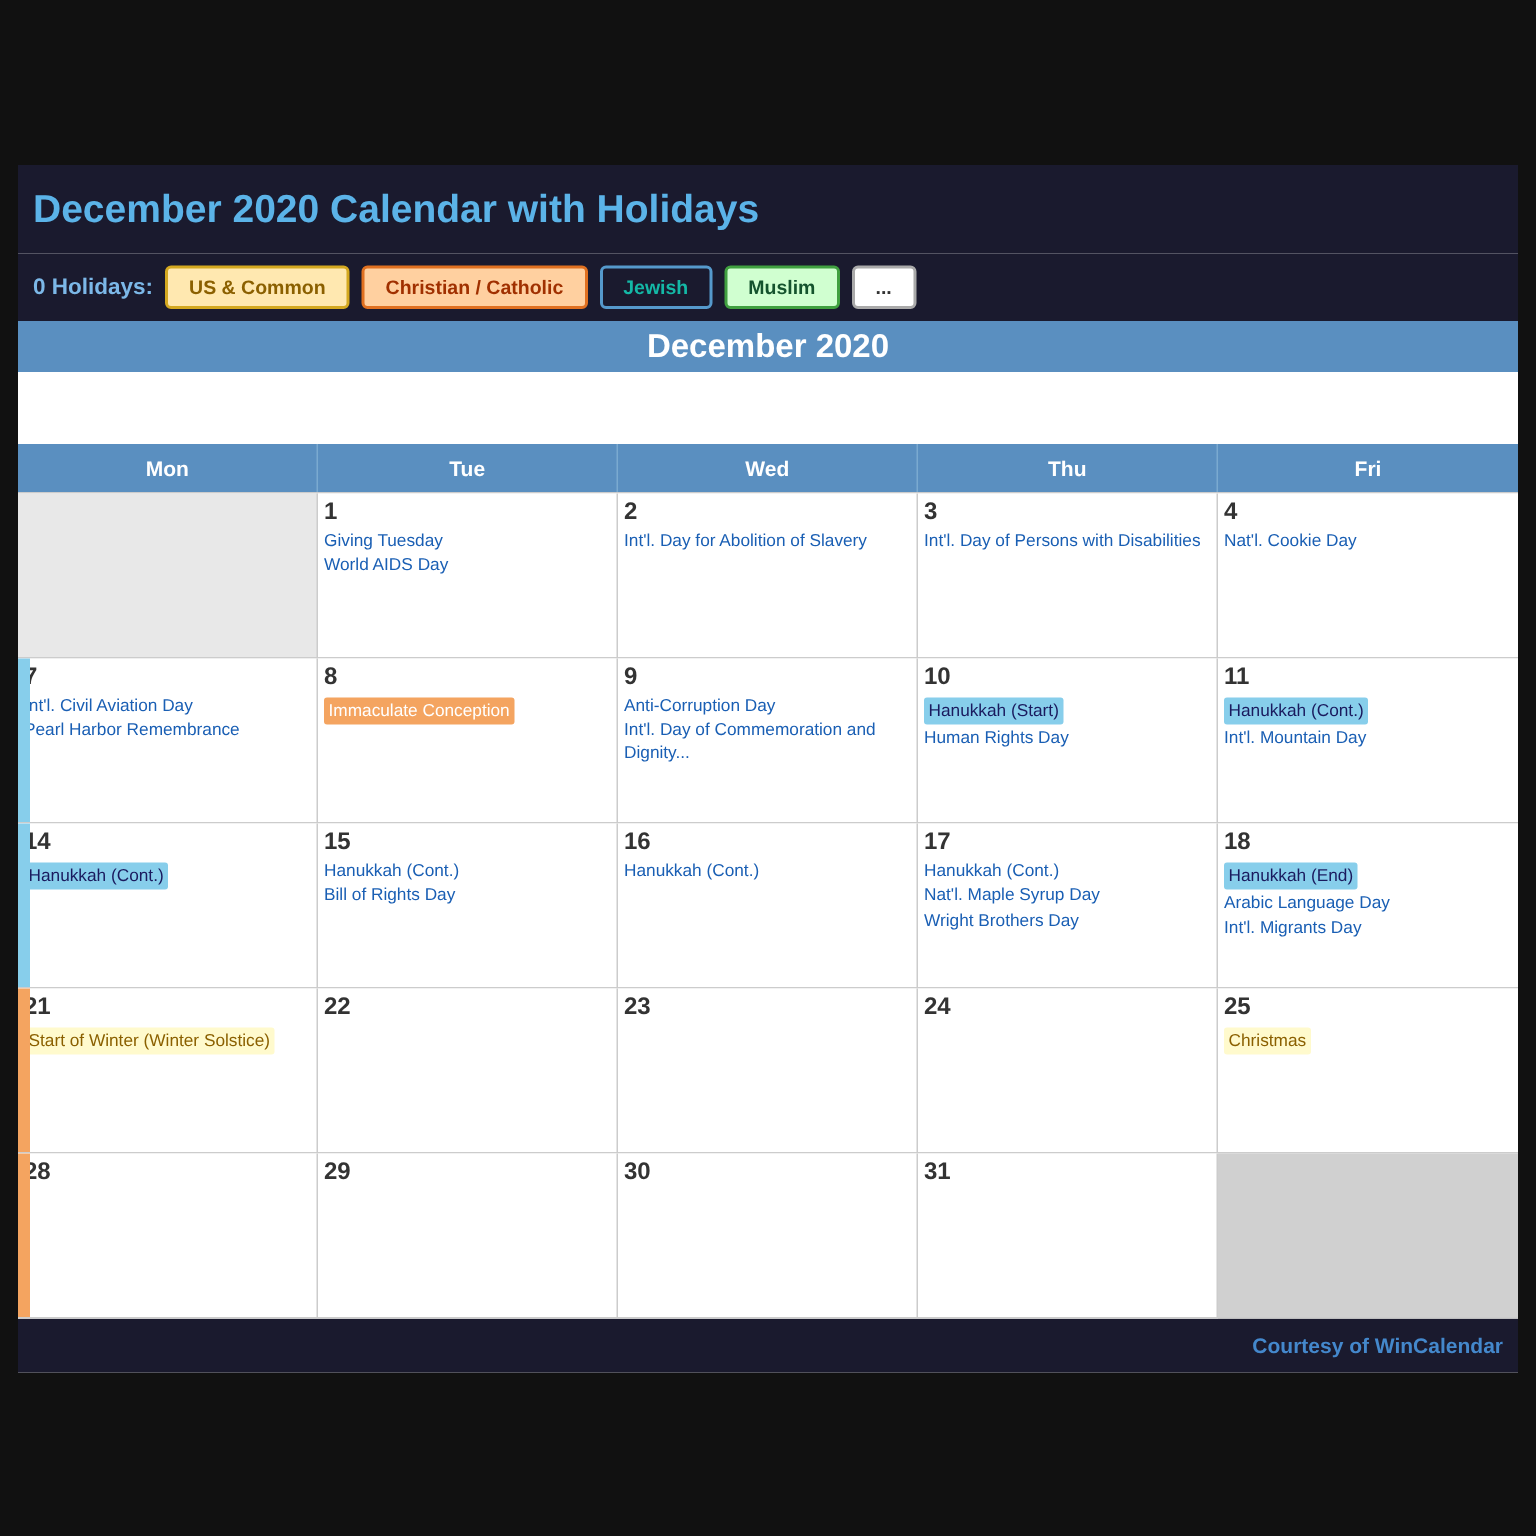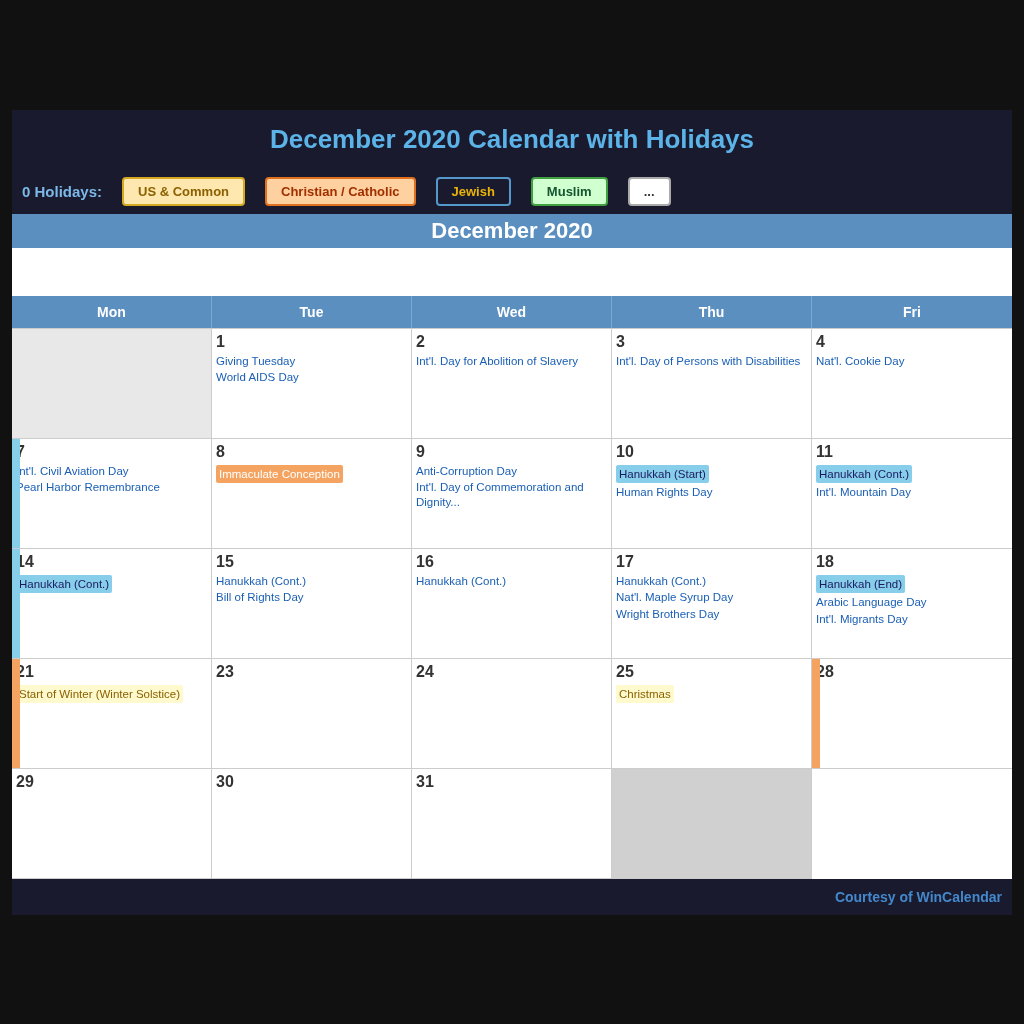--- a/index.html
+++ b/index.html
@@ -13,31 +13,31 @@
       padding: 10px;
     }
     .calendar-wrapper {
       background: #fff;
       width: 1000px;
       max-width: 100%;
     }
     .page-title {
       background: #1a1a2e;
       color: #5bb3e8;
-      text-align: center;
+      text-align: left;
       font-size: 26px;
       font-weight: bold;
       padding: 14px 10px;
     }
     .filter-bar {
       background: #1a1a2e;
       display: flex;
       align-items: center;
       padding: 8px 10px;
-      gap: 20px;
+      gap: 8px;
     }
     .filter-label {
       color: #7cb8e8;
       font-size: 15px;
       font-weight: bold;
       white-space: nowrap;
     }
     .filter-btn {
       padding: 5px 14px;
       font-size: 13px;
@@ -52,21 +52,21 @@
       color: #8b6000;
     }
     .filter-btn-christian {
       background: #ffd0a0;
       border-color: #e07020;
       color: #a03000;
     }
     .filter-btn-jewish {
       background: #1a1a2e;
       border-color: #5599cc;
-      color: #eab308;
+      color: #14b8a6;
     }
     .filter-btn-muslim {
       background: #d0ffd0;
       border-color: #40a040;
       color: #14532d;
     }
     .filter-btn-other {
       background: #fff;
       border-color: #aaa;
       color: #333;
@@ -242,20 +242,23 @@
       </div>
       <div class="cal-cell">
         <span class="date-num">17</span>
         <div class="event">Hanukkah (Cont.)</div>
         <div class="event">Nat'l. Maple Syrup Day</div>
         <div class="event">Wright Brothers Day</div>
       </div>
       <div class="cal-cell"><span class="date-num">18</span><div class="event-blue">Hanukkah (End)</div><div class="event">Arabic Language Day</div><div class="event">Int'l. Migrants Day</div></div>
       <div class="cal-cell"><div class="side-event side-orange"></div><span class="date-num">21</span><div class="event-yellow">Start of Winter (Winter Solstice)</div></div>
       <div class="cal-cell">
+        <span class="date-num">22</span>
+      </div>
+      <div class="cal-cell">
         <span class="date-num">23</span>
       </div>
       <div class="cal-cell">
         <span class="date-num">24</span>
       </div>
       <div class="cal-cell"><span class="date-num">25</span><div class="event-yellow">Christmas</div></div>
       <div class="cal-cell">
         <div class="side-event side-orange"></div>
         <span class="date-num">28</span>
       </div>

